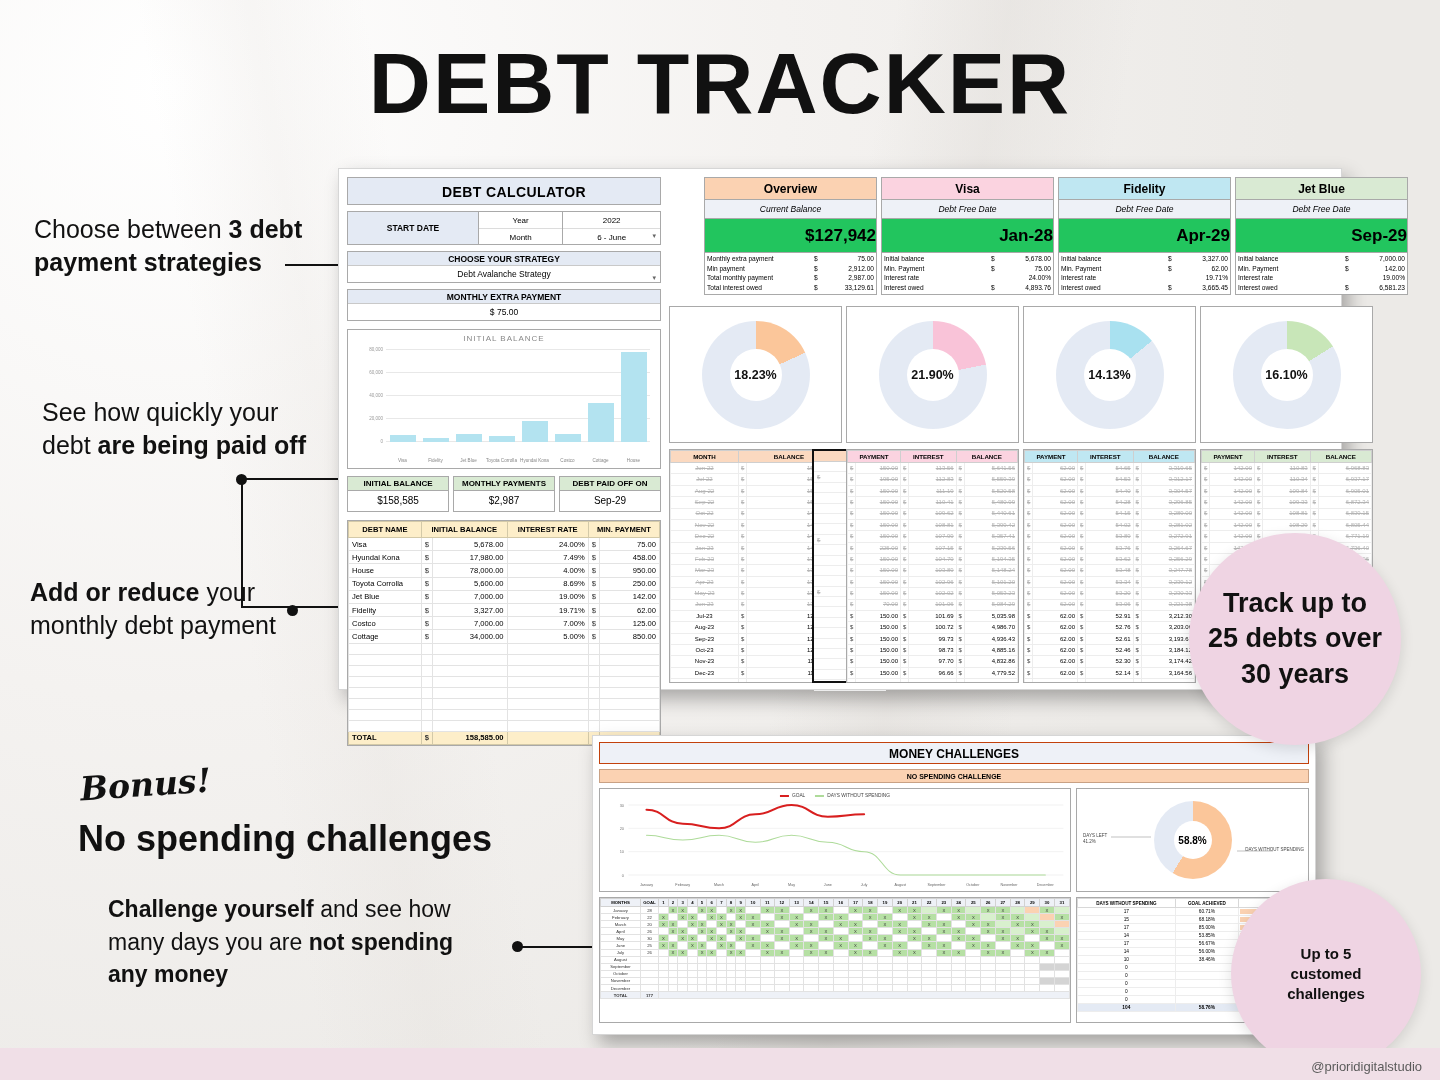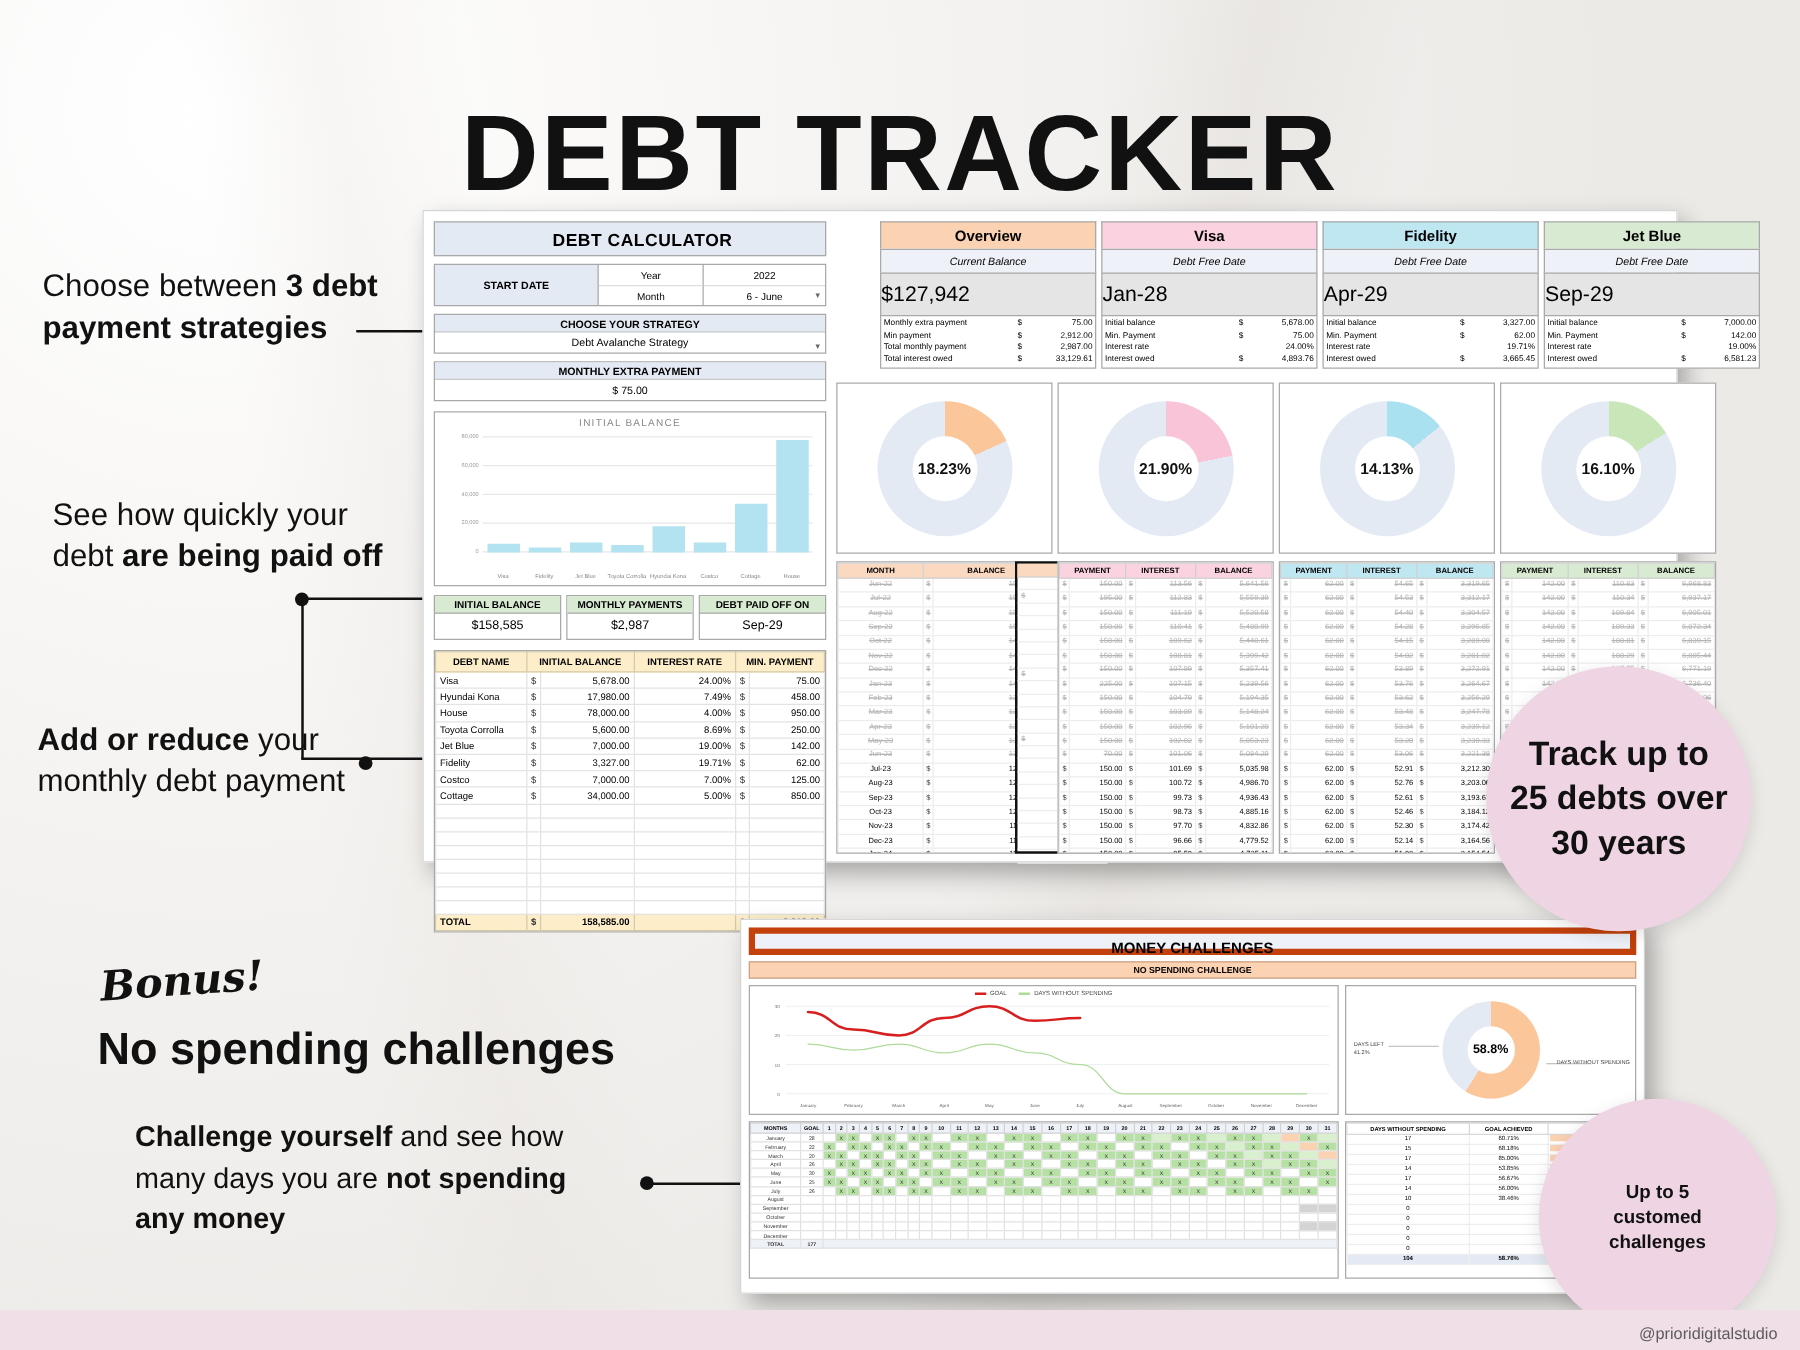--- a/index.html
+++ b/index.html
@@ -20,21 +20,21 @@
     background:
       linear-gradient(100deg, rgba(255,255,255,0) 55%, rgba(210,205,200,.25) 62%, rgba(255,255,255,0) 70%),
       linear-gradient(80deg, rgba(255,255,255,0) 20%, rgba(225,220,215,.22) 27%, rgba(255,255,255,0) 34%);
   }
 
   
   .title {
     position:absolute; top:40px; left:0; width:1440px;
     text-align:center;
     font-size:86px; font-weight:bold; letter-spacing:2px;
-    color:#111; line-height:1;margin-top:40px;
+    color:#111; line-height:1;
   }
 
   
   .footer-bar {
     position:absolute; left:0; bottom:0; width:1440px; height:32px;
     background:#f0dfe7;
   }
   .footer-handle {
     position:absolute; right:18px; bottom:6px;
     font-size:13px; color:#5b5b5b;
@@ -153,22 +153,22 @@
   .p1 { left:330px; } .p2 { left:507px; } .p3 { left:684px; } .p4 { left:861px; }
   .panel-head {
     height:22px; line-height:22px; text-align:center; font-weight:bold; font-size:12px;
     border:1px solid #a9a9a9; border-bottom:none;
   }
   .panel-sub {
     height:19px; line-height:19px; text-align:center; font-size:8.5px;
     background:#eef1f7; border:1px solid #a9a9a9; border-bottom:none;font-style:italic;
   }
   .panel-big {
-    height:34px; line-height:34px; text-align:left; font-weight:normal; font-size:17px;
-    border:1px solid #a9a9a9; border-bottom:none; background:#e5e5e5;
+    height:34px; line-height:34px; text-align:right; font-weight:bold; font-size:17px;
+    border:1px solid #a9a9a9; border-bottom:none; background:#22c55e;
   }
   .panel-rows { border:1px solid #a9a9a9; background:#fff; font-size:6.6px; padding:1px 2px 2px; }
   .panel-rows .row { display:flex; line-height:9.5px; }
   .panel-rows .row .k { flex:1; }
   .panel-rows .row .c { width:8px; }
   .panel-rows .row .v { width:52px; text-align:right; }
 
   .donut-card {
     position:absolute; top:137px; width:173px; height:137px;
     border:1px solid #a9a9a9; background:#fff;
@@ -204,21 +204,21 @@
   }
   .plusminus .ph { height:11px; line-height:11px; text-align:center; font-weight:bold; background:#fbd9c0; border-bottom:1px solid #cfcfcf; font-size:6.2px;}
   .plusminus .pr { height:10.4px; line-height:10.4px; display:flex; border-bottom:1px solid #ededed; }
   .plusminus .pr .c { width:10px; padding-left:3px; }
   .plusminus .pr .v { flex:1; text-align:right; padding-right:6px; }
   .plusminus .pr.past { color:#b5b5b5; text-decoration:line-through; }
 
   
   .mc-title {
     height:22px; line-height:22px; text-align:center; font-weight:bold; font-size:12px;
-    background:#eef1f7; border:5px solid #c2410c;
+    background:#eef1f7; border:1px solid #c2410c;
   }
   .mc-band {
     margin-top:5px; height:14px; line-height:14px; text-align:center;
     font-weight:bold; font-size:7px; background:#fbd2b2; border:1px solid #c9a184;
   }
   .mc-mid { margin-top:5px; display:flex; gap:5px; height:104px; }
   .mc-line { flex:1; border:1px solid #a9a9a9; background:#fff; position:relative; }
   .mc-donutcard { width:233px; border:1px solid #a9a9a9; background:#fff; position:relative;
                   display:flex; align-items:center; justify-content:center; }
   .mc-donut { width:78px; height:78px; border-radius:50%; position:relative; }

